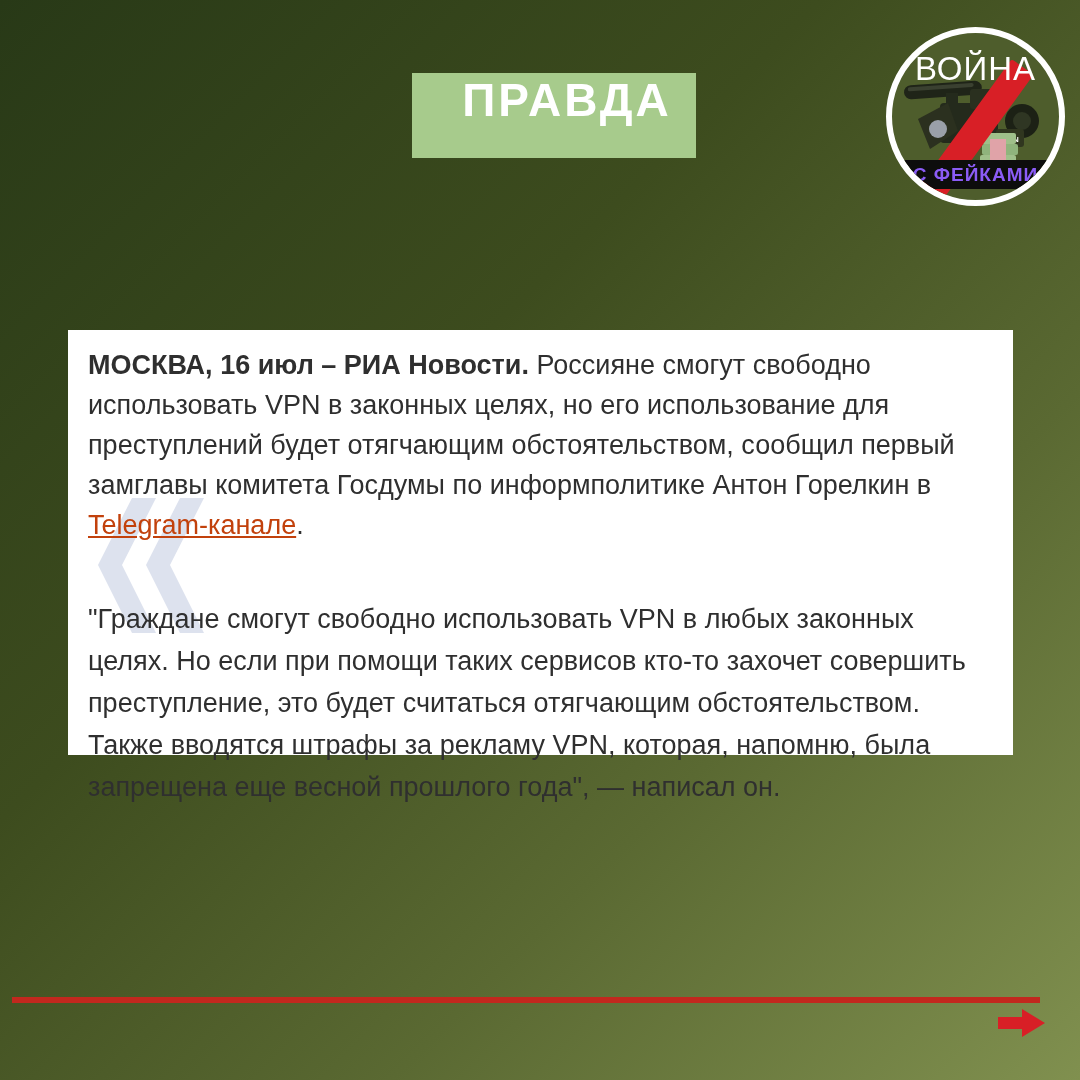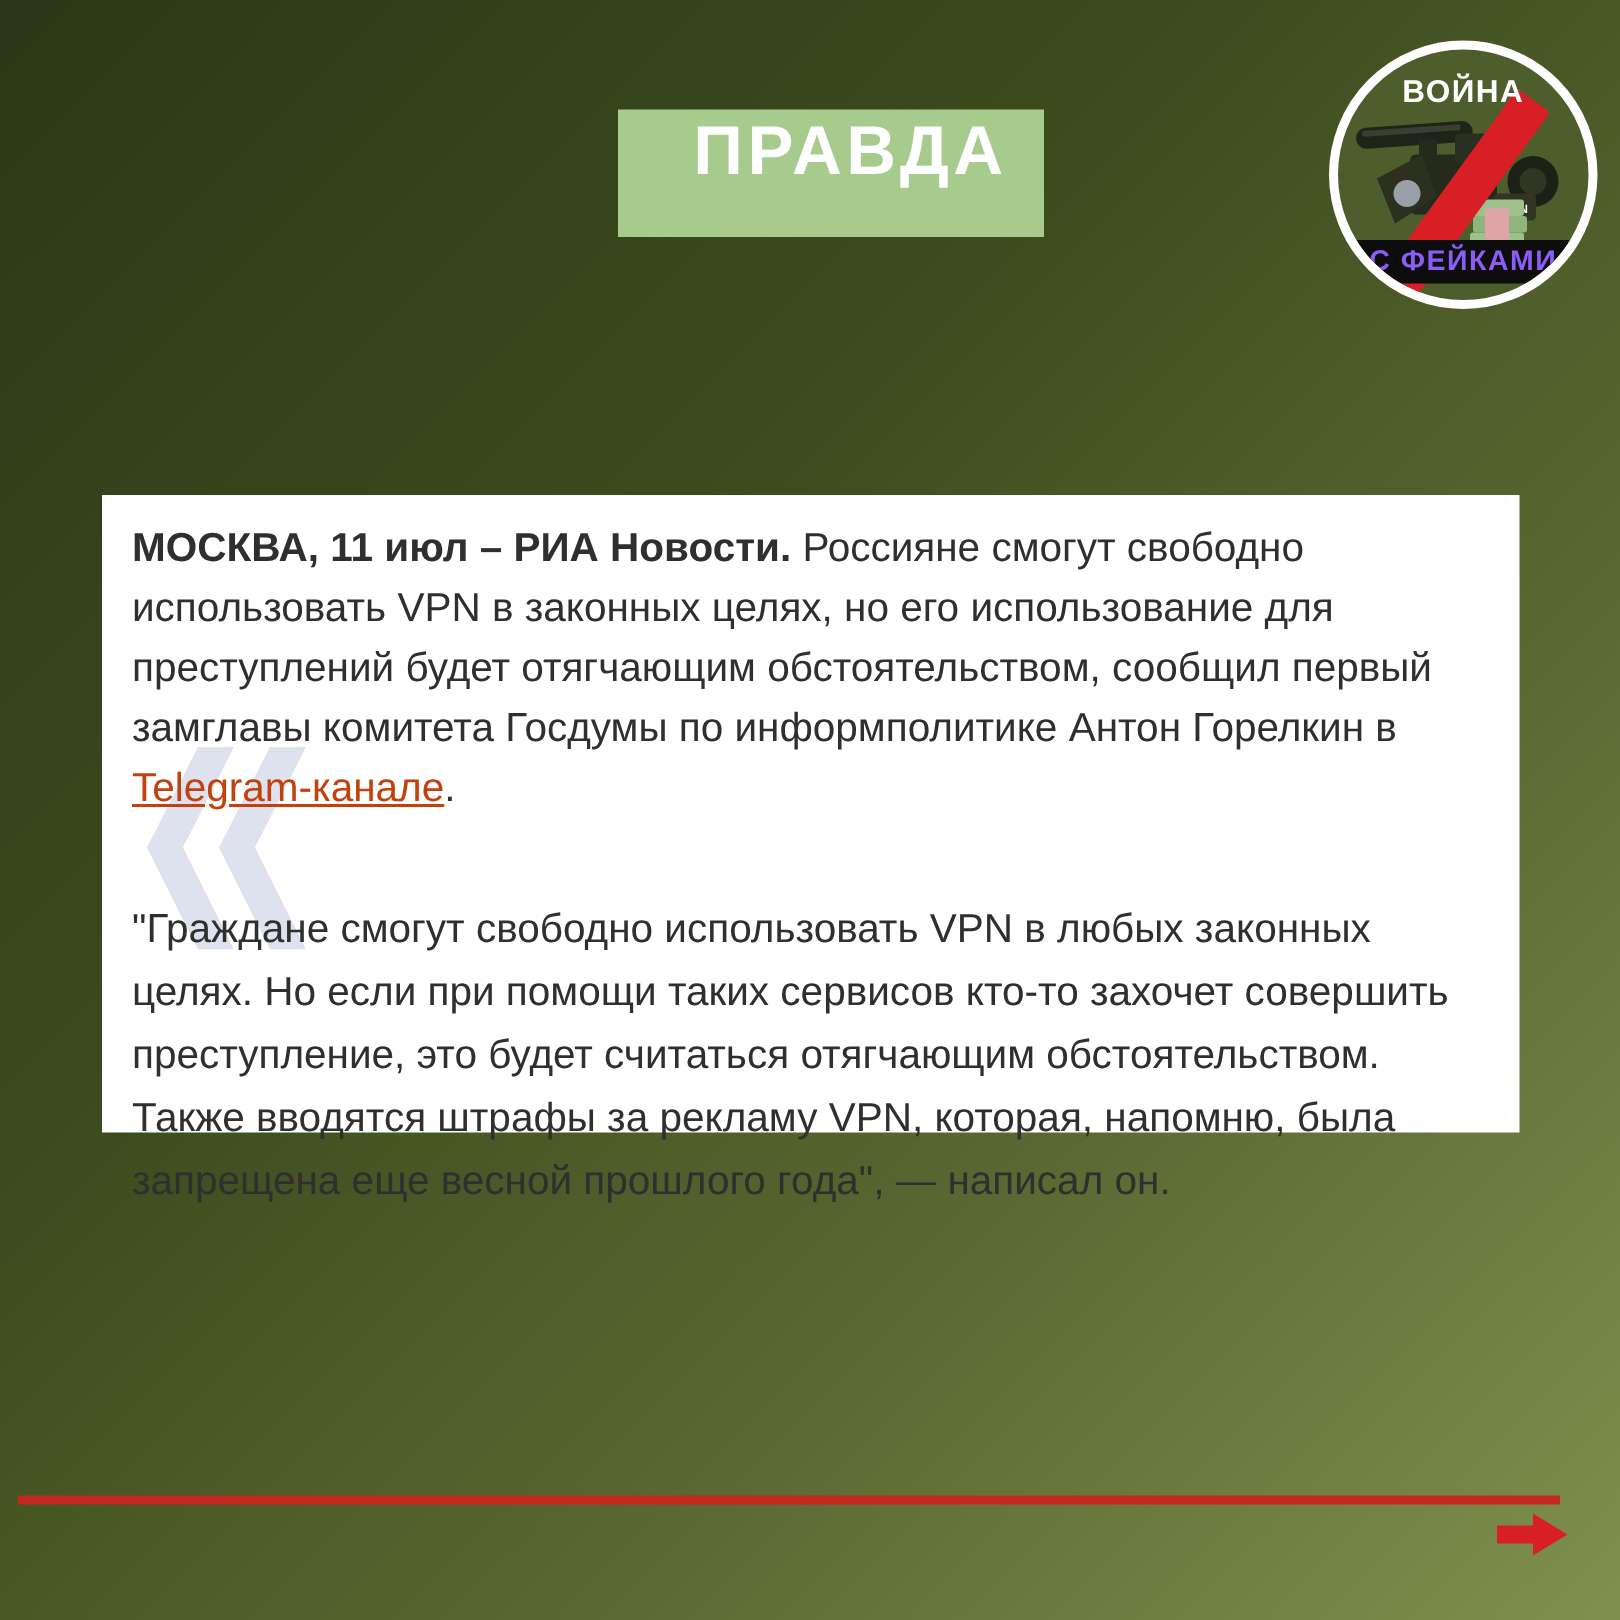--- a/index.html
+++ b/index.html
@@ -18,21 +18,21 @@
 
   
   .logo {
     position:absolute; left:886px; top:27px; width:179px; height:179px;
     border-radius:50%; background:#4e5d2c; border:6px solid #ffffff;
     box-sizing:border-box; overflow:hidden;
   }
   .logo-inner { position:absolute; inset:0; border-radius:50%; overflow:hidden; }
   .logo-title {
     position:absolute; top:17px; left:0; width:100%; text-align:center;
-    color:#ffffff; font-weight:bold; font-size:21px; letter-spacing:1px; z-index:4;
+    color:#ffffff; font-weight:normal; font-size:33px; letter-spacing:1px; z-index:4;
   }
   .camera-svg { position:absolute; left:0; top:0; z-index:2; }
   .slash {
     position:absolute; left:-6px; top:90px; width:172px; height:27px;
     background:#d81f26; transform:rotate(-54deg); border-radius:3px; z-index:3;
   }
   .logo-band {
     position:absolute; left:-8px; right:-8px; bottom:11px; height:29px;
     background:#0d0d0d; z-index:5; display:flex; align-items:center; justify-content:center;
   }
@@ -106,21 +106,21 @@
       </div>
     </div>
   </div>
 
   <div class="card">
     <svg class="quote-mark" width="120" height="135" viewBox="0 0 120 135">
       <polygon points="48,0 14,67 48,135 72,135 38,67 72,0" fill="#dde2ee"></polygon>
       <polygon points="96,0 62,67 96,135 120,135 86,67 120,0" fill="#dde2ee"></polygon>
     </svg>
 
-    <p class="lead"><b>МОСКВА, 11 июл – РИА Новости.</b><span> Россияне смогут свободно использовать VPN в законных целях, но его использование для преступлений будет отягчающим обстоятельством, сообщил первый замглавы комитета Госдумы по информполитике Антон Горелкин в </span><a class="tg-link">Telegram-канале</a><span>.</span></p>
+    <p class="lead"><b>МОСКВА, 16 июл – РИА Новости.</b><span> Россияне смогут свободно использовать VPN в законных целях, но его использование для преступлений будет отягчающим обстоятельством, сообщил первый замглавы комитета Госдумы по информполитике Антон Горелкин в </span><a class="tg-link">Telegram-канале</a><span>.</span></p>
 
     <p class="quote">"Граждане смогут свободно использовать VPN в любых законных целях. Но если при помощи таких сервисов кто-то захочет совершить преступление, это будет считаться отягчающим обстоятельством. Также вводятся штрафы за рекламу VPN, которая, напомню, была запрещена еще весной прошлого года", — написал он.</p>
   </div>
 
   <div class="red-line"></div>
   <div class="footer">
     <span class="arrow-wrap">
       <svg width="48" height="30" viewBox="0 0 48 30">
         <polygon points="0,9 24,9 24,1 47,15 24,29 24,21 0,21" fill="#d81f26"></polygon>
       </svg>

